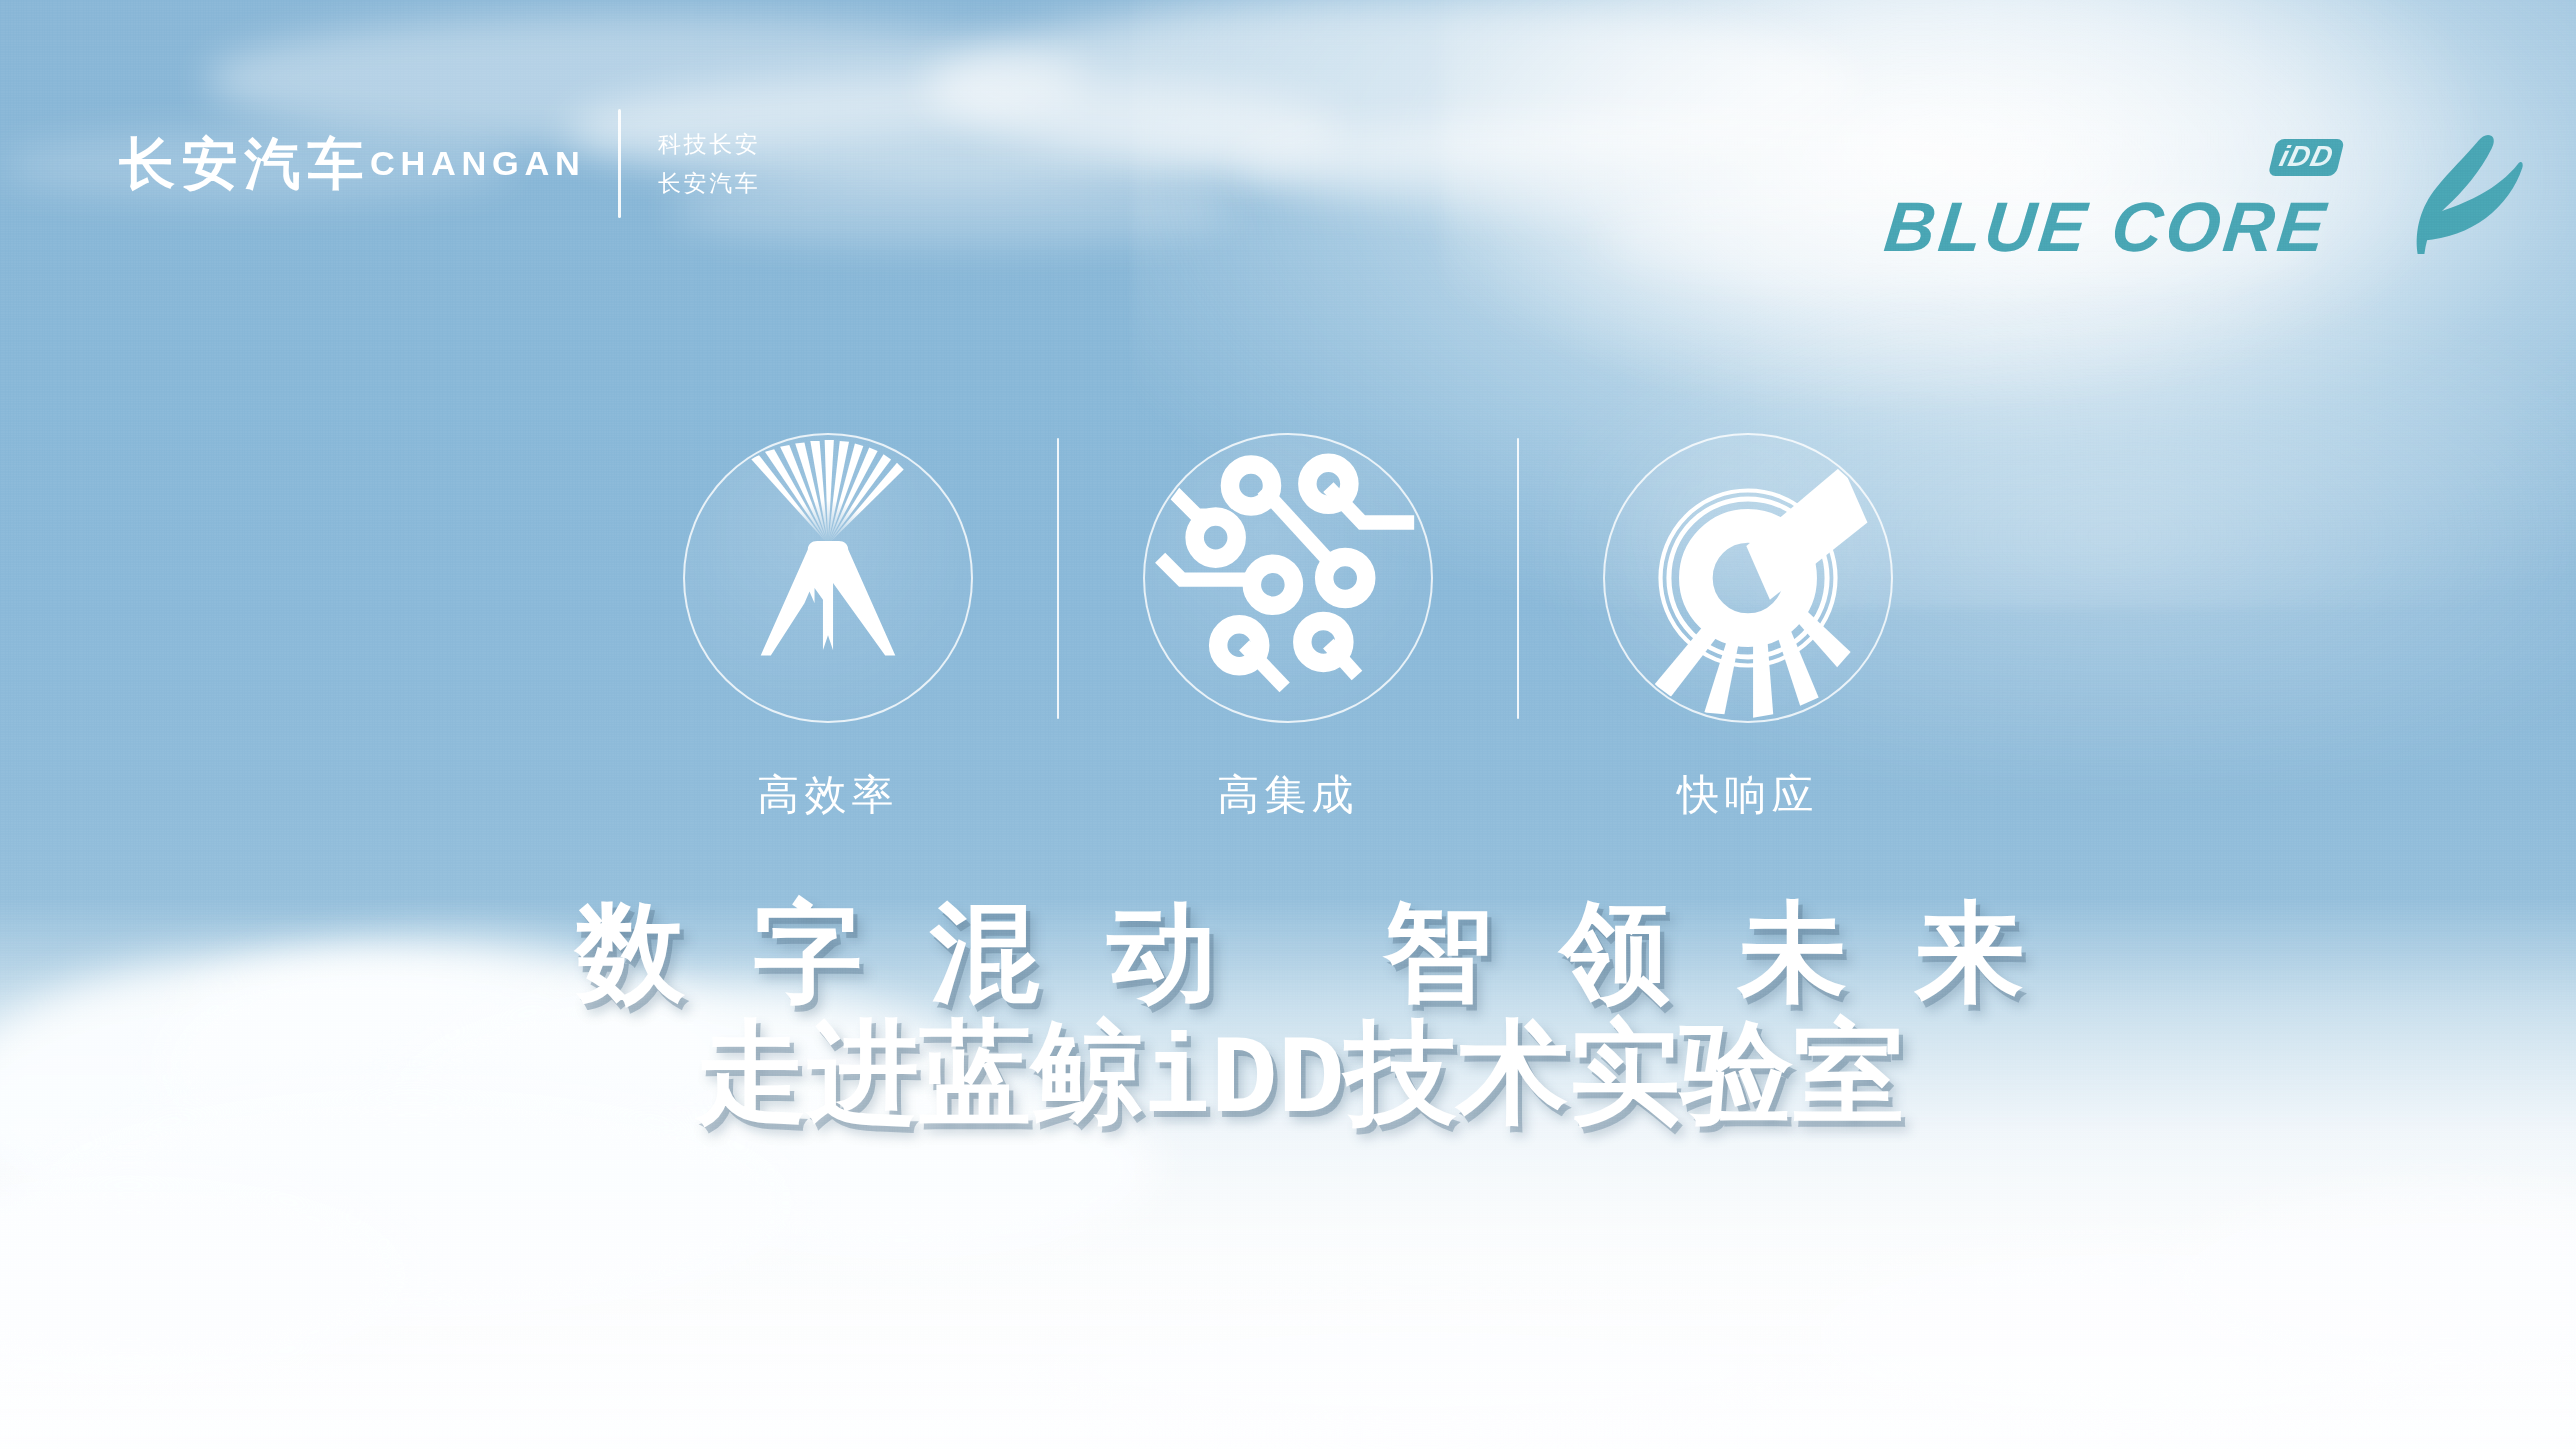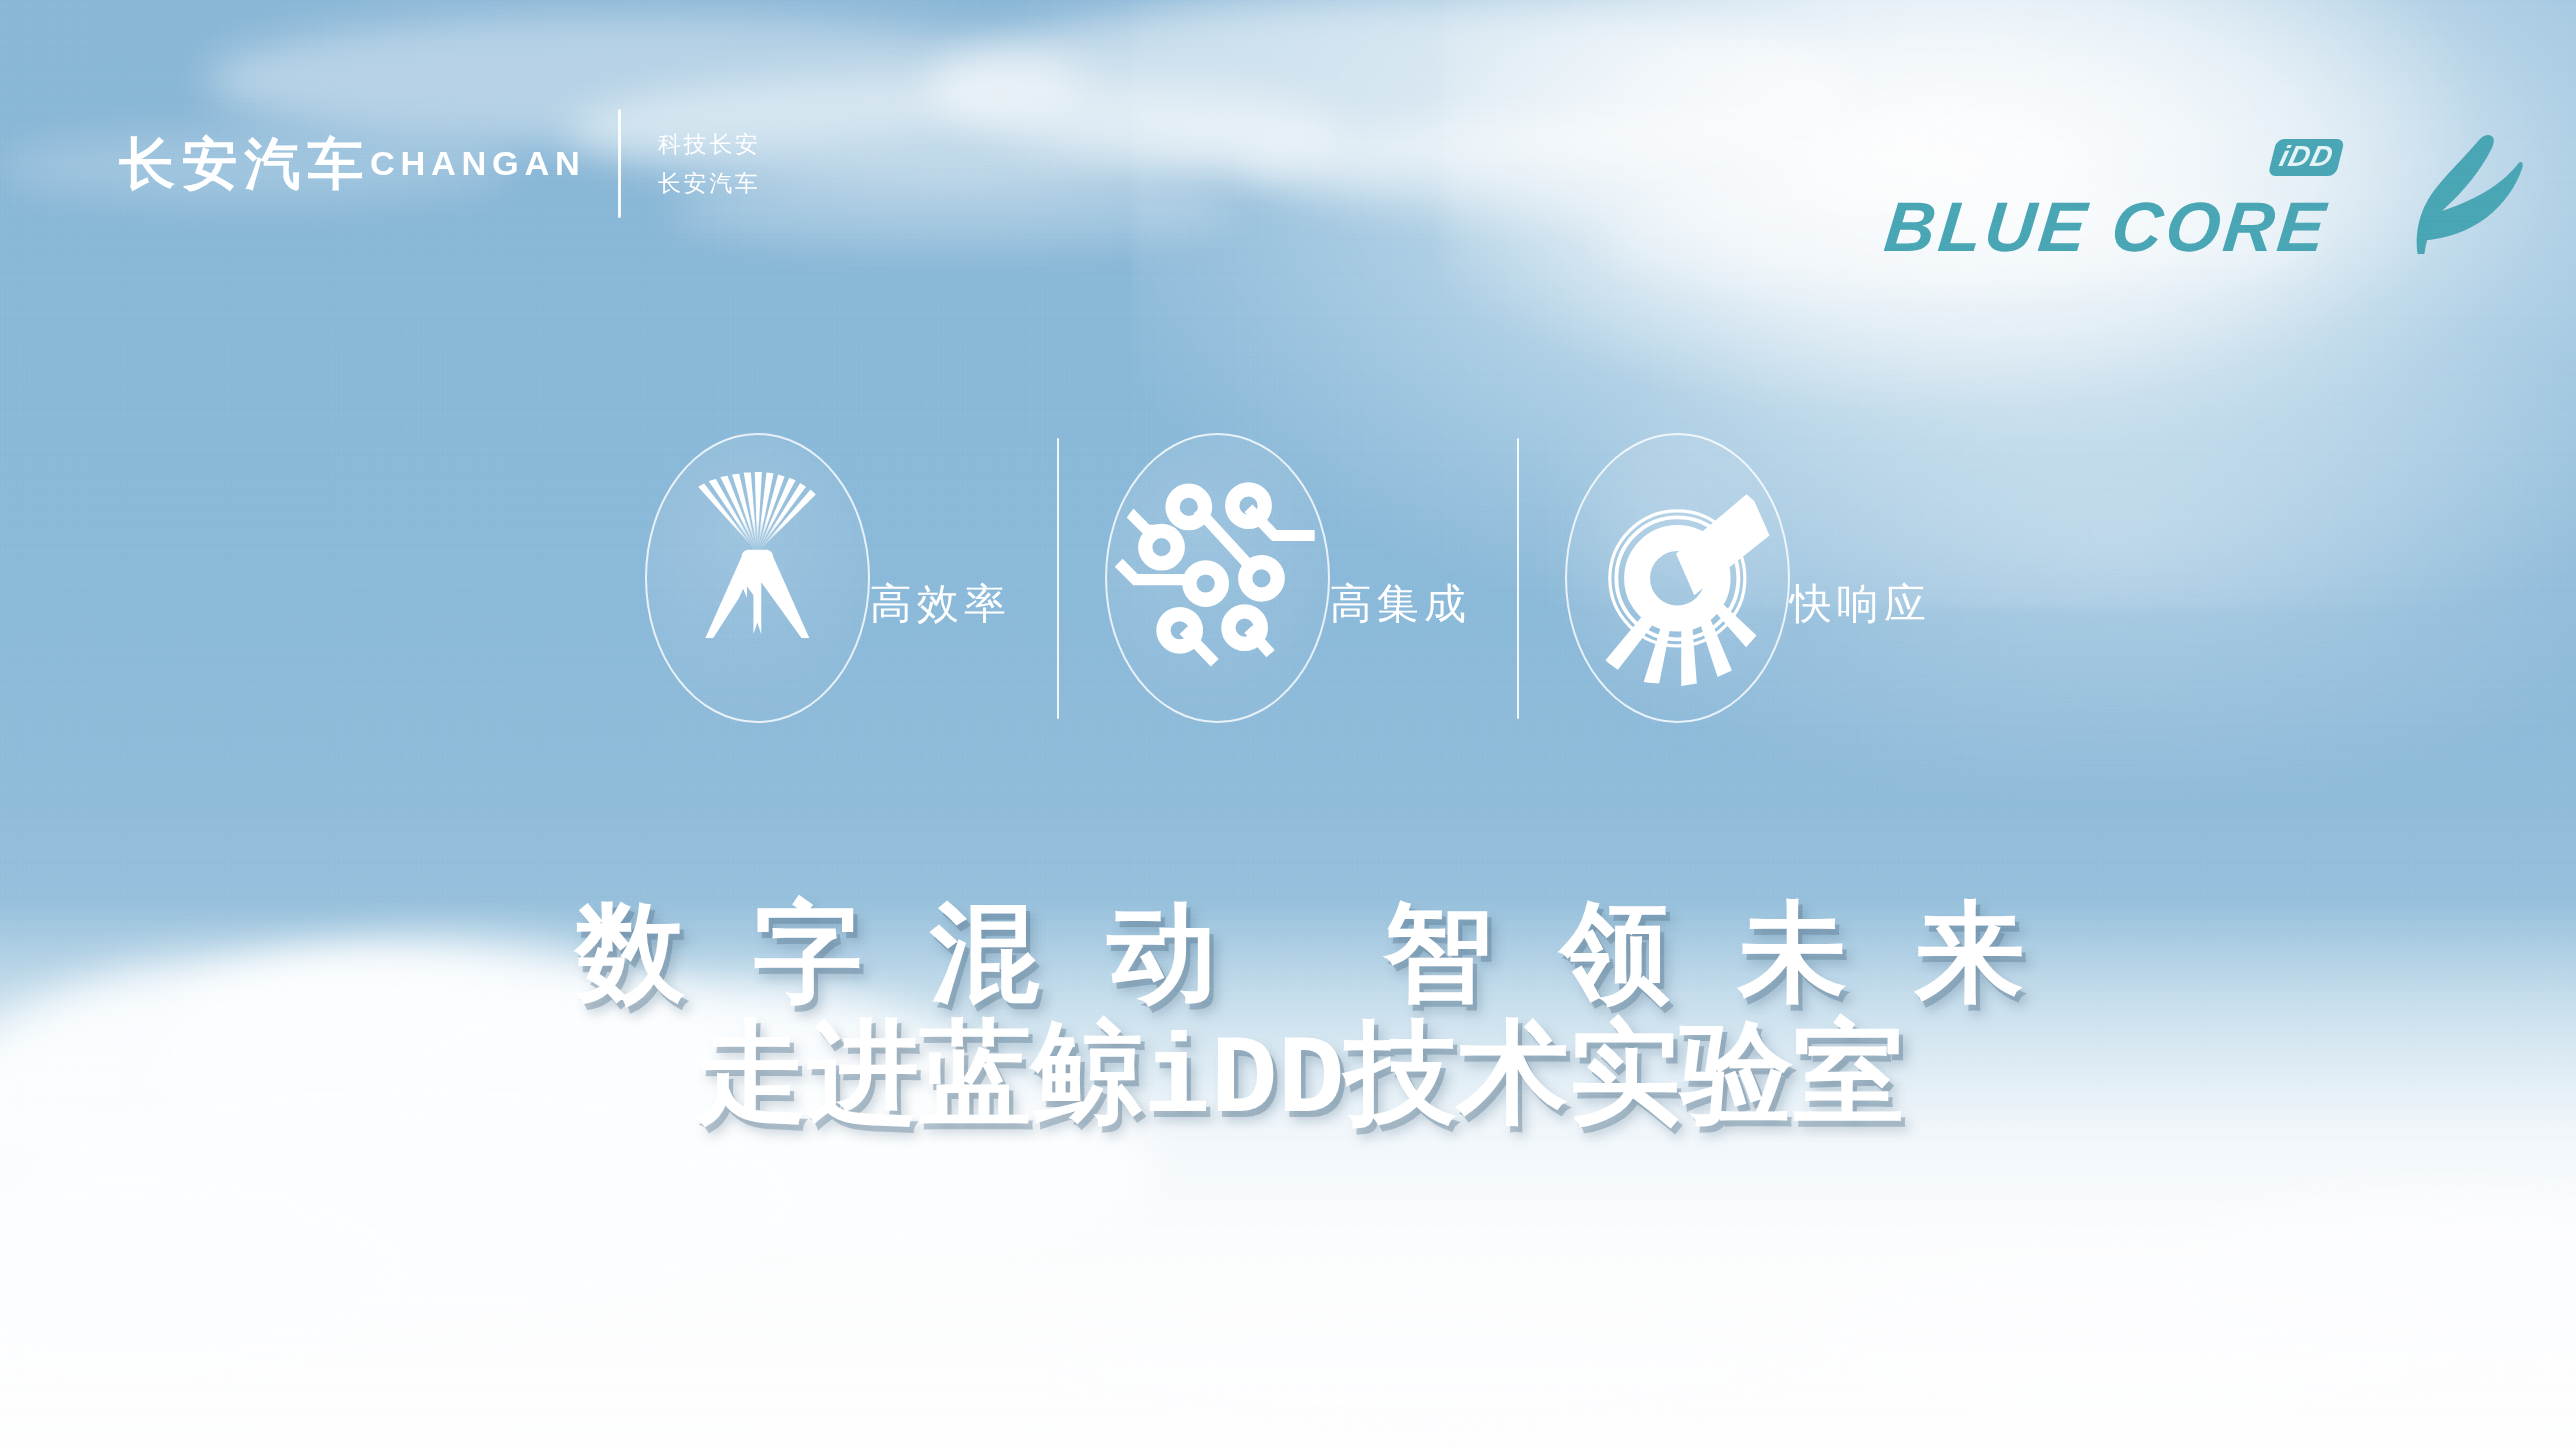--- a/index.html
+++ b/index.html
@@ -150,21 +150,21 @@
     font-style:italic;line-height:1;letter-spacing:0.9px;
   }
   .bc-tail{margin-left:8.5px;margin-bottom:3.4px;}
 
   
   .features{
     position:absolute;left:0;right:0;top:433px;
     display:flex;justify-content:center;align-items:flex-start;
   }
   .feat{
-    width:366px;display:flex;align-items:center;
+    width:366px;display:flex;flex-direction:column;align-items:center;
   }
   .feat-circle{
     width:290px;height:290px;border-radius:50%;
     border:2.1px solid rgba(255,255,255,.80);
     background:radial-gradient(circle at 42% 34%,
       rgba(255,255,255,.17) 0%,
       rgba(255,255,255,.07) 48%,
       rgba(255,255,255,.02) 78%,
       rgba(255,255,255,0) 100%);
     display:flex;align-items:center;justify-content:center;

